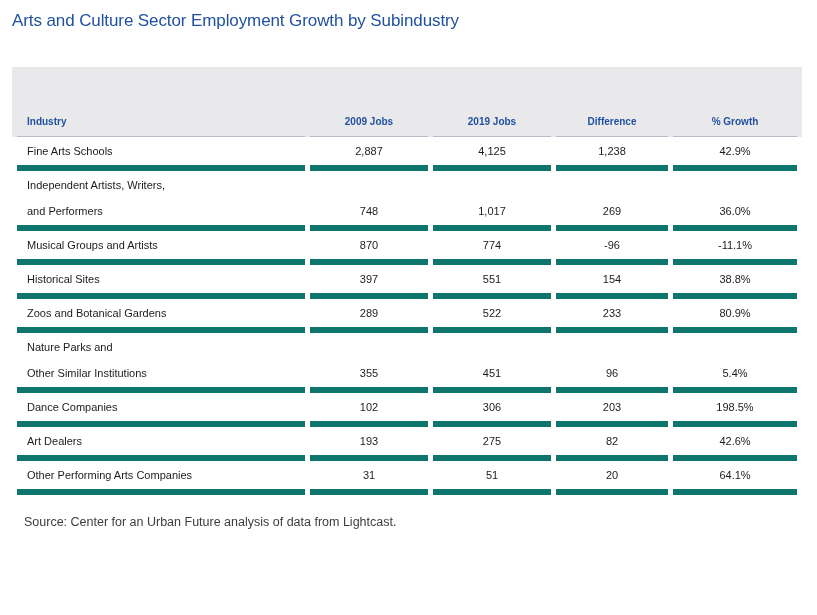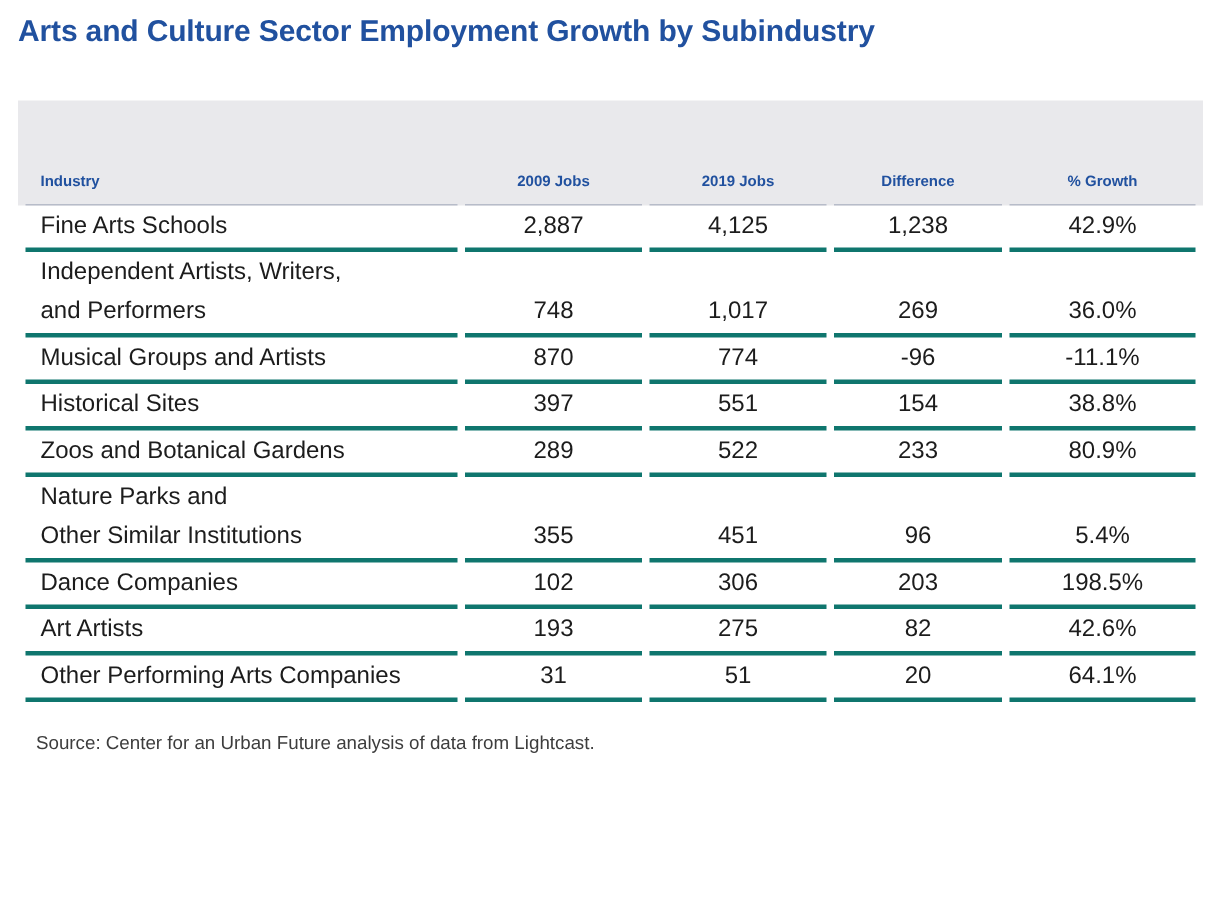--- a/index.html
+++ b/index.html
@@ -7,23 +7,23 @@
     width: 817px;
     height: 615px;
     background: #ffffff;
     font-family: "Liberation Sans", sans-serif;
     color: #1c1c1c;
     overflow: hidden;
   }
   .page { padding: 11px 12px 0 12px; }
 
   .report-title {
-    font-size: 20px;
+    font-size: 17px;
     line-height: 20px;
-    font-weight: bold;
+    font-weight: normal;
     color: #21519f;
     margin: 0 0 0 0;
     letter-spacing: -0.1px;
   }
 
   .table-wrap {
     position: relative;
     margin-top: 36px;
     width: 790px;
   }
@@ -57,23 +57,23 @@
     border-bottom: 1px solid #b7bcc9;
     text-align: center;
   }
   th.industry-col { text-align: left; padding-left: 10px; }
 
   td {
     vertical-align: bottom;
     box-sizing: border-box;
     line-height: 26px;
     padding: 1px 0 1px 0;
-    font-size: 16px;
+    font-size: 11px;
     color: #1c1c1c;
-    border-bottom: 3px solid #0f766e;
+    border-bottom: 6px solid #0f766e;
     text-align: center;
   }
   td.industry-cell {
     text-align: left;
     padding-left: 10px;
     white-space: pre-line;
   }
   tr.total-row td {
     border-top: 3px solid #9aa2b2;
   }
@@ -157,21 +157,21 @@
           <td>5.4%</td>
         </tr>
         <tr>
           <td class="industry-cell">Dance Companies</td>
           <td>102</td>
           <td>306</td>
           <td>203</td>
           <td>198.5%</td>
         </tr>
         <tr>
-          <td class="industry-cell">Art Artists</td>
+          <td class="industry-cell">Art Dealers</td>
           <td>193</td>
           <td>275</td>
           <td>82</td>
           <td>42.6%</td>
         </tr>
         <tr>
           <td class="industry-cell">Other Performing Arts Companies</td>
           <td>31</td>
           <td>51</td>
           <td>20</td>

